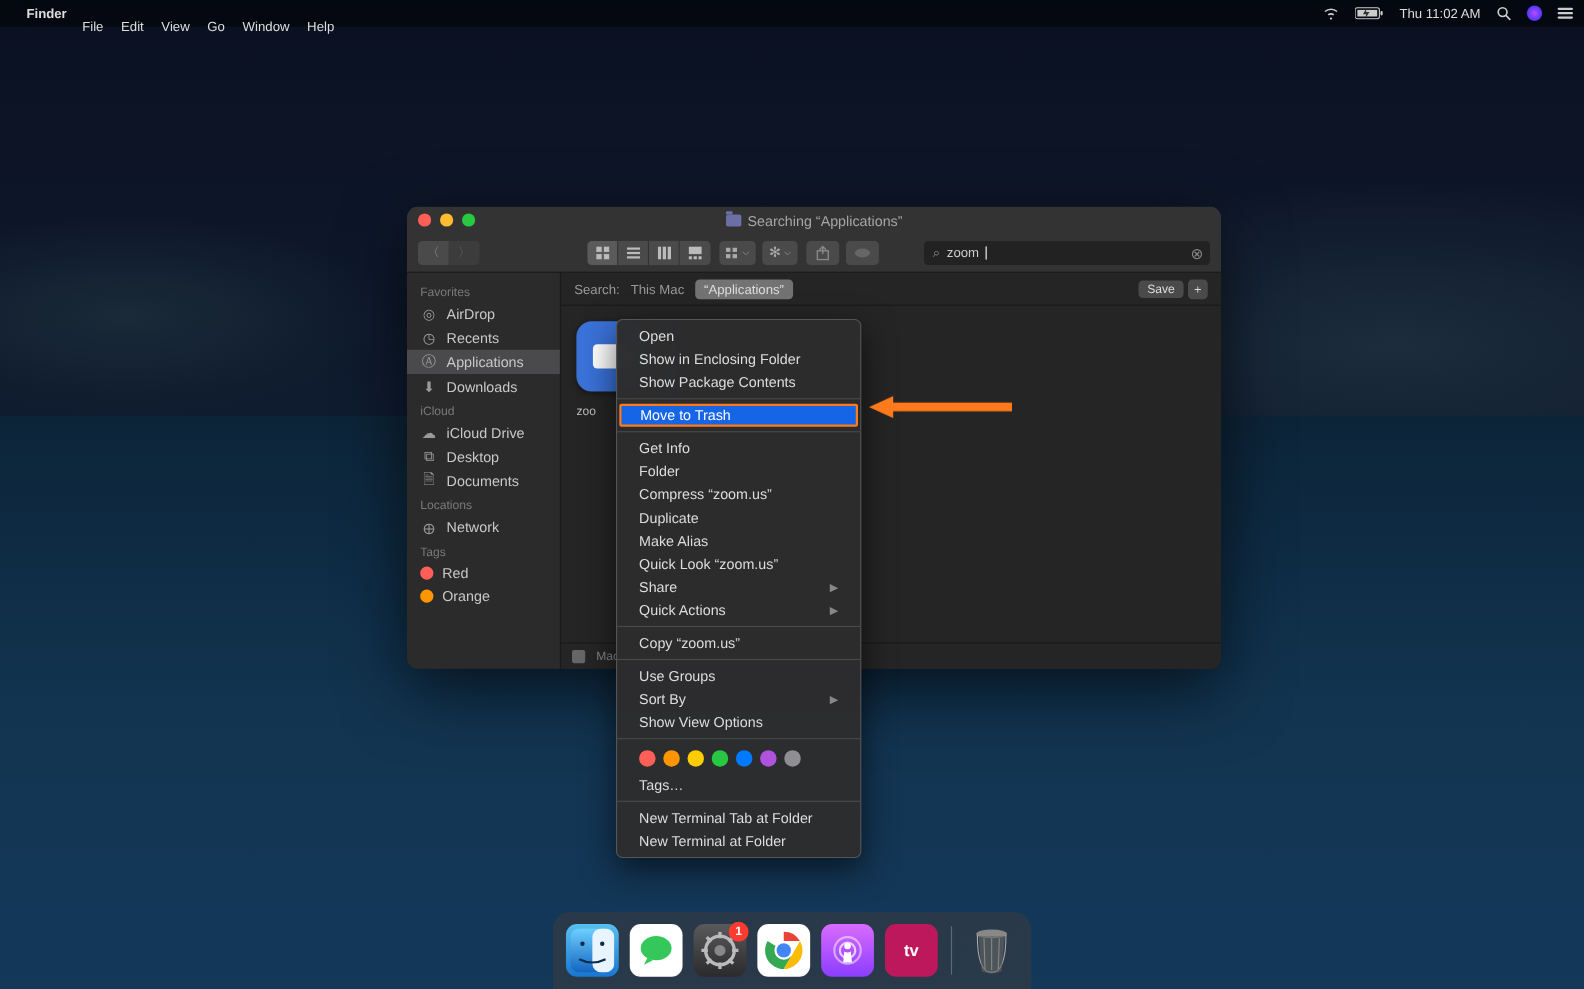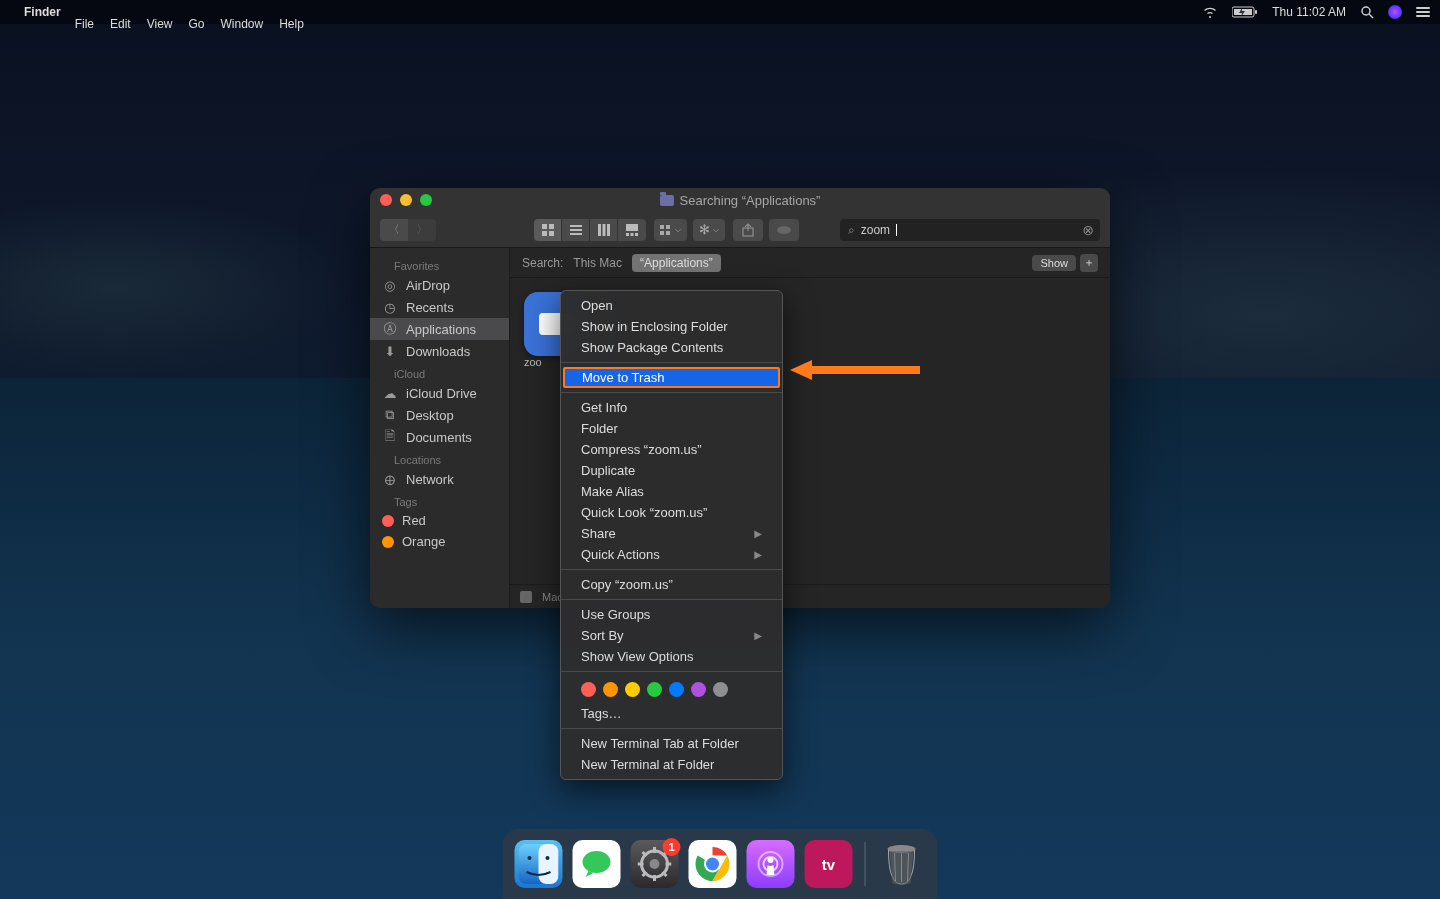--- a/index.html
+++ b/index.html
@@ -46,38 +46,38 @@
 .tool-btn{height:22px;min-width:30px;padding:0 6px;background:#4a4a4a;border-radius:4px;display:flex;align-items:center;justify-content:center;color:#aaa;font-size:11px;gap:3px;}
 .search-box{flex:1;max-width:260px;margin-left:auto;height:22px;background:#222;border-radius:4px;display:flex;align-items:center;padding:0 8px;gap:6px;color:#ccc;font-size:12px;position:relative;}
 .search-box .mag{color:#888;font-size:12px;}
 .search-box .clear{position:absolute;right:6px;color:#888;font-size:14px;cursor:pointer;}
 .cursor-bar{width:1px;height:12px;background:#fff;animation:blink 1s infinite;}
 
 .body { flex:1; display:flex; overflow:hidden;}
 .sidebar{width:140px;background:#2b2b2c;overflow-y:auto;padding:6px 0;border-right:1px solid #1a1a1a;}
 .sidebar::-webkit-scrollbar{width:6px;}
 .sidebar::-webkit-scrollbar-thumb{background:#555;border-radius:3px;}
-.sb-section{color:#7a7a7a;font-size:11px;padding:6px 24px 2px;font-weight:500;}
+.sb-section{color:#7a7a7a;font-size:11px;padding:6px 12px 2px;font-weight:500;}
 .sb-item{display:flex;align-items:center;gap:8px;padding:3px 12px;color:#c8c8c8;font-size:13px;cursor:default;}
 .sb-item.sel{background:#4a4a4c;}
 .sb-item .ic{width:16px;height:16px;display:flex;align-items:center;justify-content:center;color:#9a9a9a;}
 .tag-dot{width:12px;height:12px;border-radius:50%;}
 
 .content{flex:1;background:#252526;display:flex;flex-direction:column;}
 .scope-bar{height:30px;display:flex;align-items:center;padding:0 12px;gap:10px;color:#999;font-size:12px;border-bottom:1px solid #1a1a1a;}
 .scope-pill{background:#737373;color:#ddd;padding:2px 8px;border-radius:4px;font-size:12px;}
 .scope-save{margin-left:auto;display:flex;gap:4px;align-items:center;}
 .scope-save button{background:#4a4a4a;border:none;color:#ddd;font-size:11px;padding:2px 8px;border-radius:4px;}
 .scope-save .plus{width:18px;height:18px;display:flex;align-items:center;justify-content:center;}
 
 .results{flex:1;padding:14px;}
 .app-icon{width:64px;height:64px;background:#3a72d8;border-radius:14px;display:flex;align-items:center;justify-content:center;position:relative;box-shadow:0 2px 6px rgba(0,0,0,0.4);}
 .app-icon .cam{width:34px;height:22px;background:#fff;border-radius:4px;position:relative;}
 .app-icon .cam:after{content:'';position:absolute;right:-10px;top:4px;width:0;height:0;border-left:10px solid #fff;border-top:7px solid transparent;border-bottom:7px solid transparent;}
-.app-label{color:#bbb;font-size:11px;margin-top:0;text-align:left;width:64px;overflow:hidden;white-space:nowrap;}
+.app-label{color:#bbb;font-size:11px;margin-top:12px;text-align:left;width:64px;overflow:hidden;white-space:nowrap;}
 
 .pathbar{height:24px;border-top:1px solid #1a1a1a;display:flex;align-items:center;padding:0 10px;gap:10px;color:#888;font-size:11px;}
 .pathbar .disk{width:12px;height:12px;background:#666;border-radius:2px;}
 
 
 .ctx{position:absolute;left:560px;top:290px;width:223px;background:rgba(45,45,46,0.98);border-radius:6px;box-shadow:0 10px 30px rgba(0,0,0,0.6);padding:4px 0;z-index:50;backdrop-filter:blur(20px);border:0.5px solid #555;}
 .ctx-item{padding:3px 20px;color:#ddd;font-size:13px;cursor:default;position:relative;display:flex;align-items:center;}
 .ctx-item.hl{background:#1565e6;color:#fff;border:2.5px solid #ff7a1a;border-radius:2px;margin:0 2px;padding:1px 17px;}
 .ctx-sep{height:1px;background:#4a4a4a;margin:4px 0;}
 .ctx-item .sub{margin-left:auto;color:#888;font-size:10px;}
@@ -276,21 +276,21 @@
           <span>Orange</span>
         </div>
     </div>
 
     <div class="content">
       <div class="scope-bar">
         <span>Search:</span>
         <span>This Mac</span>
         <span class="scope-pill">“Applications”</span>
         <div class="scope-save">
-          <button>Show</button>
+          <button>Save</button>
           <button class="plus">＋</button>
         </div>
       </div>
       <div class="results">
         <div style="width:64px">
           <div class="app-icon">
               <div class="cam"></div>
             </div>
           <div class="app-label">zoo</div>
         </div>

